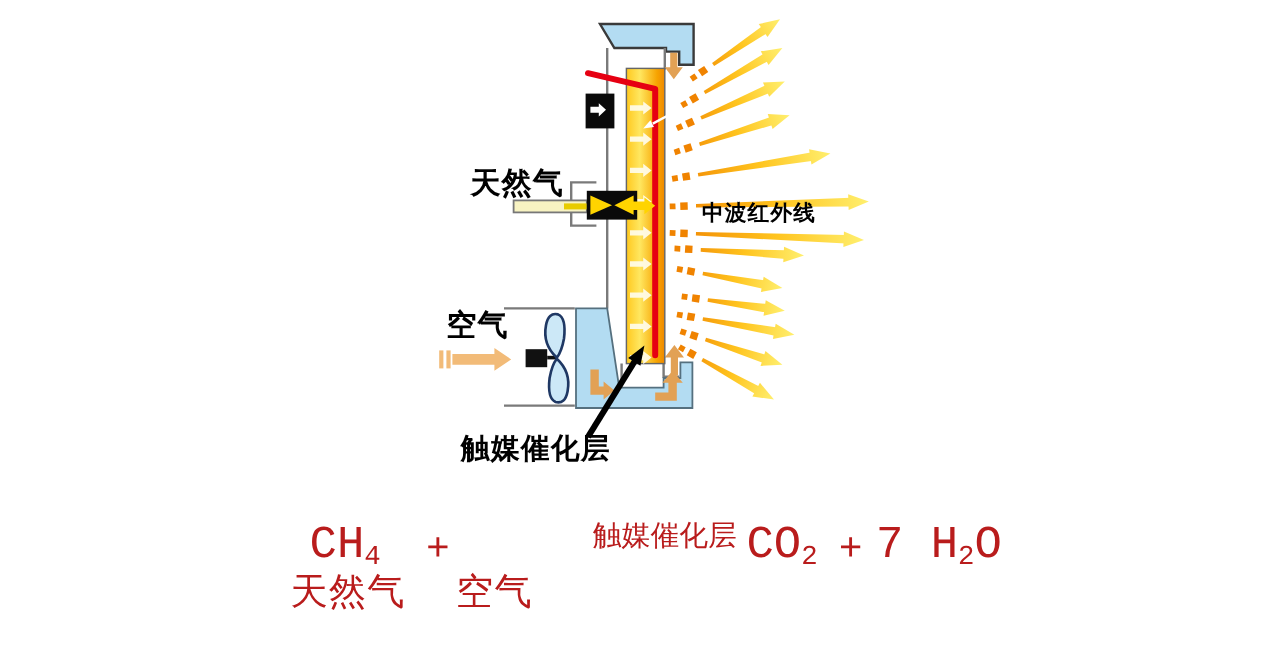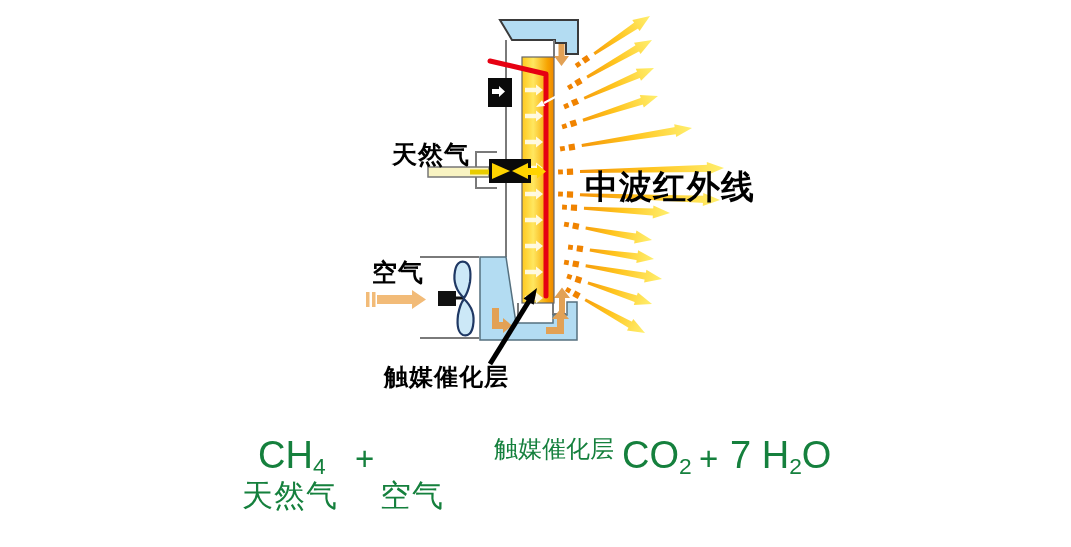--- a/index.html
+++ b/index.html
@@ -1,29 +1,29 @@
 <!DOCTYPE html>
 <html><head>
 <meta charset="utf-8">
 <style>
   html,body{margin:0;padding:0;background:#fff;}
   .canvas{
     position:relative;width:1071px;height:547px;background:#ffffff;
-    font-family:Liberation Sans, sans-serif;overflow:hidden;
+    font-family:Liberation Mono, monospace;overflow:hidden;
   }
   .canvas svg{position:absolute;left:0;top:0;z-index:1;}
   .lbl{
     position:absolute;z-index:2;color:#000;font-weight:bold;line-height:1;
     white-space:nowrap;letter-spacing:1px;
   }
   #lbl-ng {left:392px;top:142px;font-size:25px;}
   #lbl-air{left:372px;top:260px;font-size:25px;}
-  #lbl-ir {left:585px;top:170px;font-size:33px;}
+  #lbl-ir {left:585px;top:170px;font-size:18px;}
   #lbl-cat{left:384px;top:365px;font-size:24px;}
-  .eq{position:absolute;z-index:2;color:#15803d;line-height:1;white-space:nowrap;}
+  .eq{position:absolute;z-index:2;color:#b91c1c;line-height:1;white-space:nowrap;}
   .eq-big{font-size:38px;}
   .eq-plus{font-size:33px;}
   .eq-cond{font-size:24px;}
   .eq-cnlabel{font-size:31px;letter-spacing:1px;}
   .eq sub{font-size:0.6em;vertical-align:-0.25em;}
   #eq-ch4 {left:258px;top:436px;}
   #eq-p1  {left:355px;top:442px;}
   #eq-o2  {left:387px;top:436px;}
   #eq-cond{left:494px;top:437px;}
   #eq-co2 {left:622px;top:436px;}

